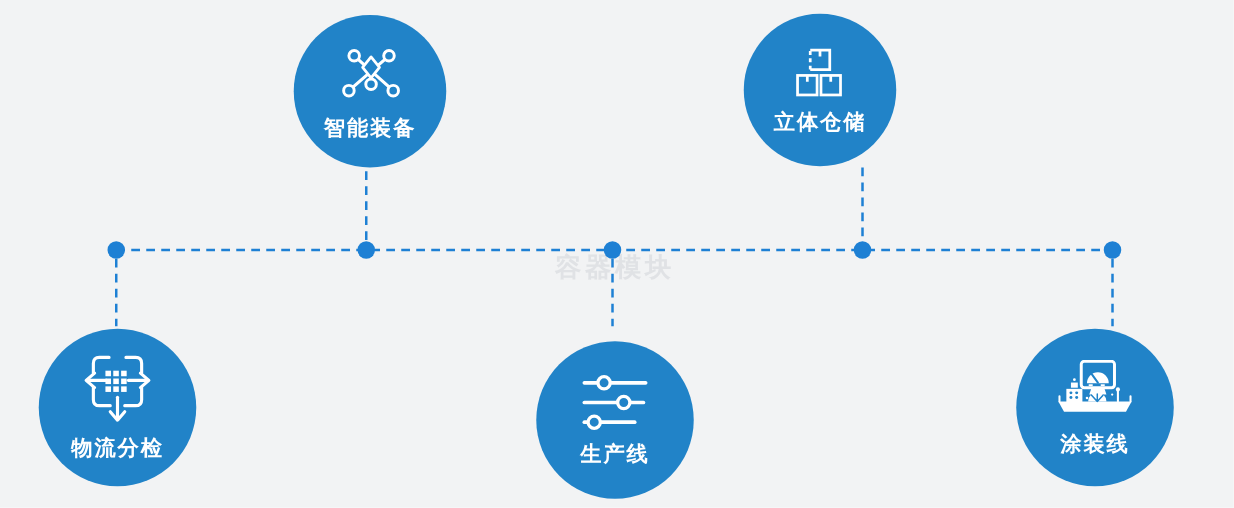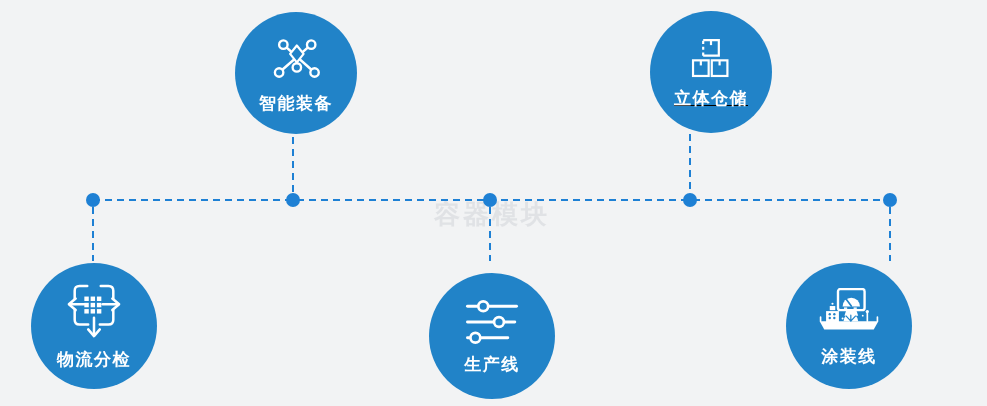--- a/index.html
+++ b/index.html
@@ -10,21 +10,21 @@
     --icon-color:#ffffff;
   }
   *{margin:0;padding:0;box-sizing:border-box;}
   body{background:#fff;font-family:"DejaVu Sans","Liberation Sans",sans-serif;}
   .canvas{
     position:relative;width:987px;height:406px;
     background:var(--background);overflow:hidden;
   }
   .watermark{
     position:absolute;left:492px;top:214px;transform:translate(-50%,-50%);
-    color:var(--watermark-color);font-size:26px;font-weight:bold;
+    color:var(--watermark-color);font-size:21px;font-weight:bold;
     letter-spacing:3px;z-index:1;user-select:none;
   }
   .connectors{position:absolute;left:0;top:0;z-index:2;}
   .conn-line{stroke:var(--connector);stroke-width:2;stroke-dasharray:7 5;fill:none;}
   .conn-dot{fill:var(--connector);}
   .node{
     position:absolute;border-radius:50%;background:var(--circle);
     display:flex;flex-direction:column;align-items:center;justify-content:center;
     gap:12px;z-index:3;
   }
@@ -70,21 +70,21 @@
       <polygon class="fc" points="33,12 41,22 33,32 25,22" stroke="var(--icon-color)" stroke-width="2.6" stroke-linejoin="round"></polygon>
       <circle class="fc" cx="17" cy="11" r="5" stroke="var(--icon-color)" stroke-width="2.8"></circle>
       <circle class="fc" cx="50" cy="11" r="5" stroke="var(--icon-color)" stroke-width="2.8"></circle>
       <circle class="fc" cx="12" cy="44" r="5" stroke="var(--icon-color)" stroke-width="2.8"></circle>
       <circle class="fc" cx="33" cy="38" r="5" stroke="var(--icon-color)" stroke-width="2.8"></circle>
       <circle class="fc" cx="54" cy="44" r="5" stroke="var(--icon-color)" stroke-width="2.8"></circle>
     </svg>
     <div class="label">智能装备</div>
   </div>
 
-  <div class="node top" style="left:650px;top:11px;text-decoration:underline;">
+  <div class="node top" style="left:595px;top:11px;">
     <svg width="50" height="40" viewBox="0 0 64 50">
       <path class="sw" stroke-width="2.8" d="M22,2 H42 V22 H22"></path>
       <path class="sw" stroke-width="2.8" stroke-dasharray="4 3.5" d="M22,22 V2"></path>
       <path class="sw" stroke-width="2.8" d="M32,2 V8.5"></path>
       <rect class="sw" stroke-width="2.8" x="9" y="28" width="20" height="20"></rect>
       <path class="sw" stroke-width="2.8" d="M19,28 V34.5"></path>
       <rect class="sw" stroke-width="2.8" x="33" y="28" width="20" height="20"></rect>
       <path class="sw" stroke-width="2.8" d="M43,28 V34.5"></path>
     </svg>
     <div class="label">立体仓储</div>
@@ -120,21 +120,21 @@
       <line class="sw rc" stroke-width="3.4" x1="4" y1="6" x2="60" y2="6"></line>
       <circle class="fc" cx="22" cy="6" r="5.6" stroke="var(--icon-color)" stroke-width="3"></circle>
       <line class="sw rc" stroke-width="3.4" x1="4" y1="24" x2="58" y2="24"></line>
       <circle class="fc" cx="40" cy="24" r="5.6" stroke="var(--icon-color)" stroke-width="3"></circle>
       <line class="sw rc" stroke-width="3.4" x1="4" y1="42" x2="50" y2="42"></line>
       <circle class="fc" cx="13" cy="42" r="5.6" stroke="var(--icon-color)" stroke-width="3"></circle>
     </svg>
     <div class="label">生产线</div>
   </div>
 
-  <div class="node bottom" style="left:786px;top:263px;">
+  <div class="node bottom" style="left:813px;top:263px;">
     <svg width="66" height="48" viewBox="0 0 72 52">
       <rect class="sw" stroke-width="2.6" x="24" y="1" width="29" height="23" rx="2.5"></rect>
       <path class="fw" d="M29,20 A9.5,9.5 0 0 1 48,20 Z"></path>
       <line class="sc rc" stroke-width="1.8" x1="38.5" y1="19.5" x2="33" y2="12"></line>
       <rect class="fw" x="30.5" y="21" width="3.5" height="1.6"></rect>
       <rect class="fw" x="41" y="21" width="3.5" height="1.6"></rect>
       <polygon class="fw" points="33,24 44,24 46,30 31,30"></polygon>
       <path class="sw rc" stroke-width="1.8" d="M5,31.5 V36 M67,31.5 V36"></path>
       <polygon class="fw" points="4,36 68,36 63,45 9,45"></polygon>
       <rect class="fw" x="11" y="25" width="14" height="12"></rect>

